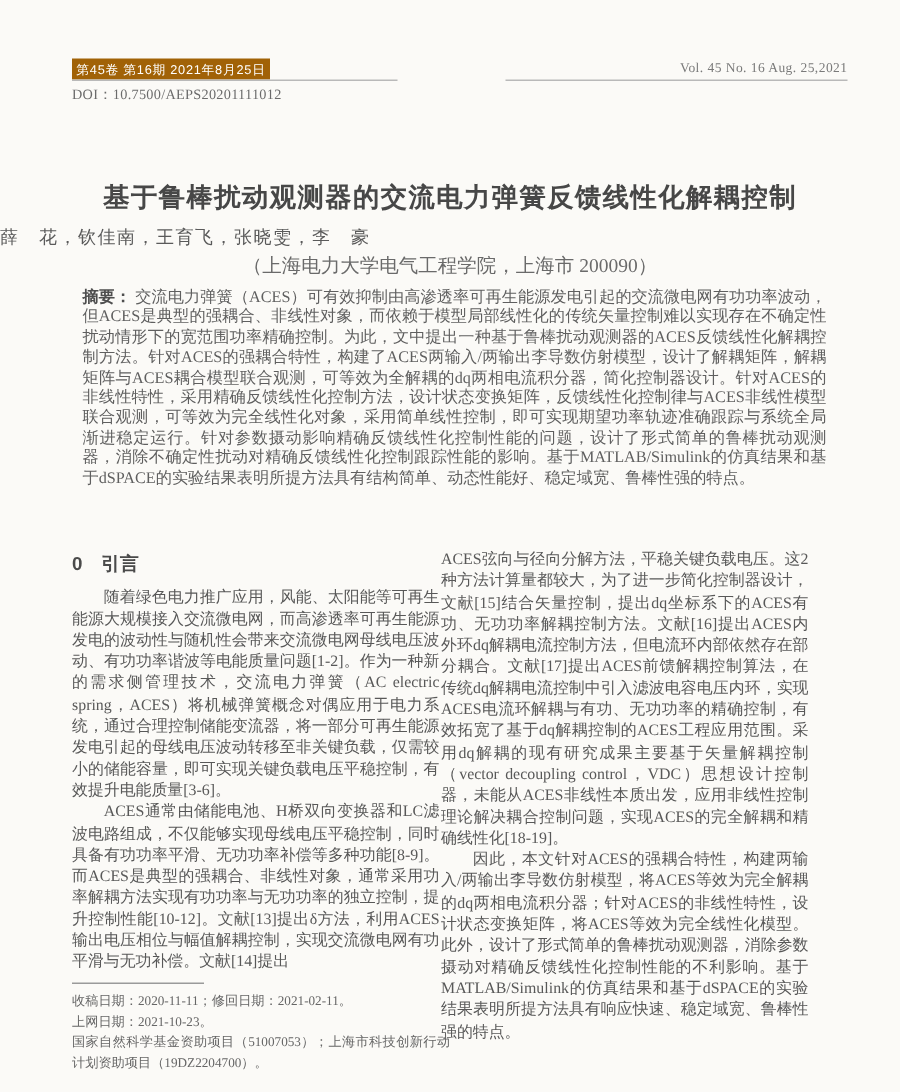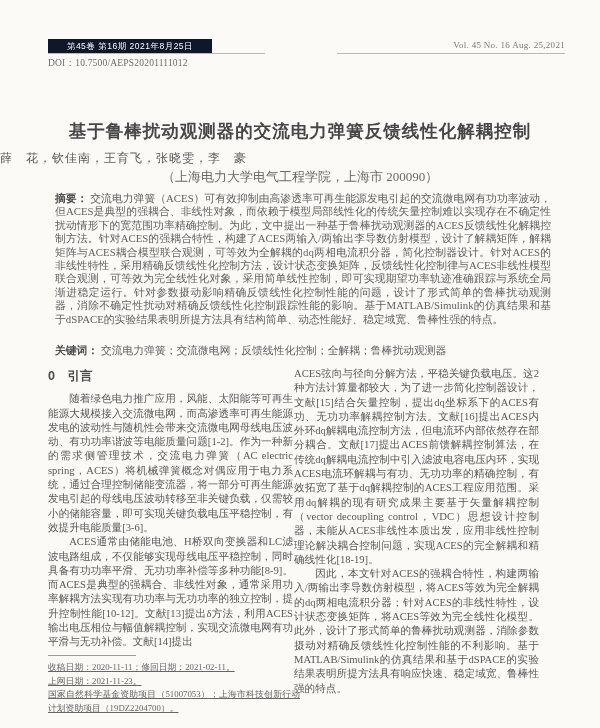--- a/index.html
+++ b/index.html
@@ -2,22 +2,22 @@
 <html><head>
 <meta charset="utf-8">
 <style>
   html,body { margin:0; padding:0; }
   body { background:#e8e8e8; font-family:"Liberation Serif","DejaVu Serif",serif; }
   .page {
     position:relative; width:600px; height:728px; margin:0 auto;
     background:#fbfaf7; color:#5c5c5c; overflow:hidden;
   }
   .issue-box {
-    position:absolute; left:48px; top:39px; width:164px; height:14px;
-    background:#0f172a; color:#ffffff; font-size:8.5px; line-height:14px;
+    position:absolute; left:48px; top:39px; width:132px; height:14px;
+    background:#a16207; color:#ffffff; font-size:8.5px; line-height:14px;
     text-align:center; letter-spacing:0.5px; font-family:"Liberation Sans","DejaVu Sans",sans-serif;
   }
   .rule { position:absolute; height:1px; background:#b9b9b9; }
   .rule-left  { left:48px;  top:53px; width:217px; }
   .rule-right { left:337px; top:53px; width:228px; }
   .issue-en {
     position:absolute; right:35px; top:40px; font-size:9px; color:#7a7a7a;
     letter-spacing:0.3px;
   }
   .doi { position:absolute; left:48px; top:57px; font-size:9.5px; color:#6b6b6b; letter-spacing:0.2px; }
@@ -54,21 +54,21 @@
   .col-left  { height:285px; }
   .col-right { height:347px; }
   .sec-heading {
     font-size:12.5px; font-weight:bold; color:#4a4a4a;
     margin:2px 0 9px 0; font-family:"Liberation Sans","DejaVu Sans",sans-serif;
   }
   .para { margin:0; }
   .indent { text-indent:2em; }
   .footnote {
     position:absolute; left:48px; top:655px; width:252px;
-    font-size:8.8px; line-height:13.5px; color:#666666; text-align:justify;text-decoration:underline;
+    font-size:8.8px; line-height:13.5px; color:#666666; text-align:justify;
   }
   .fn-rule { width:88px; height:1px; background:#9a9a9a; margin-bottom:5px; }
 </style>
 </head>
 <body>
 
 <div class="page">
 
   <div class="issue-box">第45卷 第16期 2021年8月25日</div>
   <div class="rule rule-left"></div>
@@ -78,37 +78,33 @@
 
   <h1 class="title">基于鲁棒扰动观测器的交流电力弹簧反馈线性化解耦控制</h1>
   <div class="authors">薛　花，钦佳南，王育飞，张晓雯，李　豪</div>
   <div class="affil">（上海电力大学电气工程学院，上海市 200090）</div>
 
   <div class="abstract">
     <span class="blabel">摘要：</span>
     <span>交流电力弹簧（ACES）可有效抑制由高渗透率可再生能源发电引起的交流微电网有功功率波动，但ACES是典型的强耦合、非线性对象，而依赖于模型局部线性化的传统矢量控制难以实现存在不确定性扰动情形下的宽范围功率精确控制。为此，文中提出一种基于鲁棒扰动观测器的ACES反馈线性化解耦控制方法。针对ACES的强耦合特性，构建了ACES两输入/两输出李导数仿射模型，设计了解耦矩阵，解耦矩阵与ACES耦合模型联合观测，可等效为全解耦的dq两相电流积分器，简化控制器设计。针对ACES的非线性特性，采用精确反馈线性化控制方法，设计状态变换矩阵，反馈线性化控制律与ACES非线性模型联合观测，可等效为完全线性化对象，采用简单线性控制，即可实现期望功率轨迹准确跟踪与系统全局渐进稳定运行。针对参数摄动影响精确反馈线性化控制性能的问题，设计了形式简单的鲁棒扰动观测器，消除不确定性扰动对精确反馈线性化控制跟踪性能的影响。基于MATLAB/Simulink的仿真结果和基于dSPACE的实验结果表明所提方法具有结构简单、动态性能好、稳定域宽、鲁棒性强的特点。</span>
   </div>
 
-  <div class="keywords">
-    <span class="blabel">关键词：</span>
-    <span>交流电力弹簧；交流微电网；反馈线性化控制；全解耦；鲁棒扰动观测器</span>
-  </div>
 
   <div class="body-cols">
     <div class="col col-left">
       <div class="sec-heading">0　引言</div>
       <p class="para indent">随着绿色电力推广应用，风能、太阳能等可再生能源大规模接入交流微电网，而高渗透率可再生能源发电的波动性与随机性会带来交流微电网母线电压波动、有功功率谐波等电能质量问题[1-2]。作为一种新的需求侧管理技术，交流电力弹簧（AC electric spring，ACES）将机械弹簧概念对偶应用于电力系统，通过合理控制储能变流器，将一部分可再生能源发电引起的母线电压波动转移至非关键负载，仅需较小的储能容量，即可实现关键负载电压平稳控制，有效提升电能质量[3-6]。</p>
       <p class="para indent">ACES通常由储能电池、H桥双向变换器和LC滤波电路组成，不仅能够实现母线电压平稳控制，同时具备有功功率平滑、无功功率补偿等多种功能[8-9]。而ACES是典型的强耦合、非线性对象，通常采用功率解耦方法实现有功功率与无功功率的独立控制，提升控制性能[10-12]。文献[13]提出δ方法，利用ACES输出电压相位与幅值解耦控制，实现交流微电网有功平滑与无功补偿。文献[14]提出</p>
     </div>
     <div class="col col-right">
       <p class="para">ACES弦向与径向分解方法，平稳关键负载电压。这2种方法计算量都较大，为了进一步简化控制器设计，文献[15]结合矢量控制，提出dq坐标系下的ACES有功、无功功率解耦控制方法。文献[16]提出ACES内外环dq解耦电流控制方法，但电流环内部依然存在部分耦合。文献[17]提出ACES前馈解耦控制算法，在传统dq解耦电流控制中引入滤波电容电压内环，实现ACES电流环解耦与有功、无功功率的精确控制，有效拓宽了基于dq解耦控制的ACES工程应用范围。采用dq解耦的现有研究成果主要基于矢量解耦控制（vector decoupling control，VDC）思想设计控制器，未能从ACES非线性本质出发，应用非线性控制理论解决耦合控制问题，实现ACES的完全解耦和精确线性化[18-19]。</p>
       <p class="para indent">因此，本文针对ACES的强耦合特性，构建两输入/两输出李导数仿射模型，将ACES等效为完全解耦的dq两相电流积分器；针对ACES的非线性特性，设计状态变换矩阵，将ACES等效为完全线性化模型。此外，设计了形式简单的鲁棒扰动观测器，消除参数摄动对精确反馈线性化控制性能的不利影响。基于MATLAB/Simulink的仿真结果和基于dSPACE的实验结果表明所提方法具有响应快速、稳定域宽、鲁棒性强的特点。</p>
     </div>
   </div>
 
   <div class="footnote">
     <div class="fn-rule"></div>
     <div class="fn-line">收稿日期：2020-11-11；修回日期：2021-02-11。</div>
-    <div class="fn-line">上网日期：2021-11-23。</div>
+    <div class="fn-line">上网日期：2021-10-23。</div>
     <div class="fn-line">国家自然科学基金资助项目（51007053）；上海市科技创新行动计划资助项目（19DZ2204700）。</div>
   </div>
 
 </div>
 
 </body></html>

